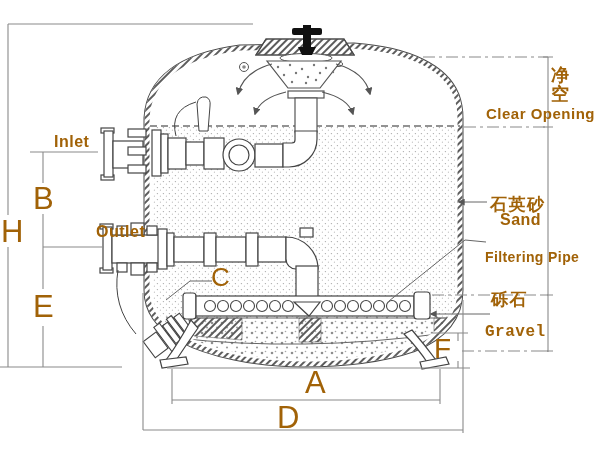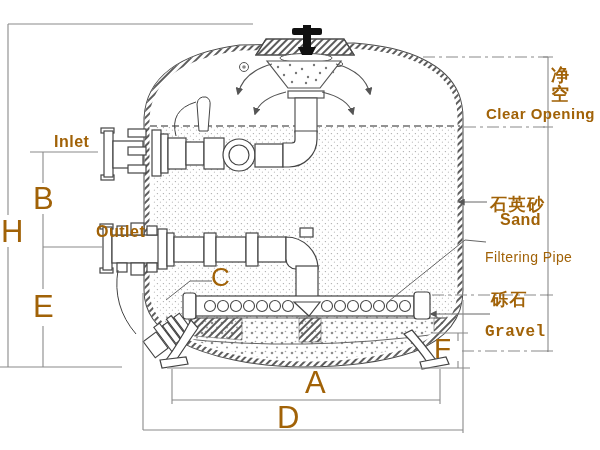--- a/index.html
+++ b/index.html
@@ -2,21 +2,21 @@
 <html><head>
 <meta charset="utf-8">
 <style>
   html,body{margin:0;padding:0;background:#fff;}
   #stage{position:relative;width:600px;height:450px;background:#fff;overflow:hidden;
          font-family:"Liberation Sans",sans-serif;color:#141414;}
   #stage svg{position:absolute;left:0;top:0;}
   .lbl{position:absolute;white-space:nowrap;color:#a16207;}
   .cn{font-weight:700;font-size:17px;letter-spacing:1.5px;}
   .en{font-weight:700;font-size:15px;letter-spacing:.5px;}
-  .en-sm{font-weight:400;font-size:14px;letter-spacing:.4px;padding-left:9px;}
+  .en-sm{font-weight:700;font-size:14px;letter-spacing:.4px;padding-left:9px;}
   .dim{font-size:28px;font-weight:400;letter-spacing:0;}
   .dim-lg{font-size:31px;}
   .cn-vert{width:20px;line-height:19px;word-break:break-all;letter-spacing:0;white-space:normal;}
 </style>
 </head>
 <body>
 
 <div id="stage">
 
 <svg width="600" height="450" viewBox="0 0 600 450">

